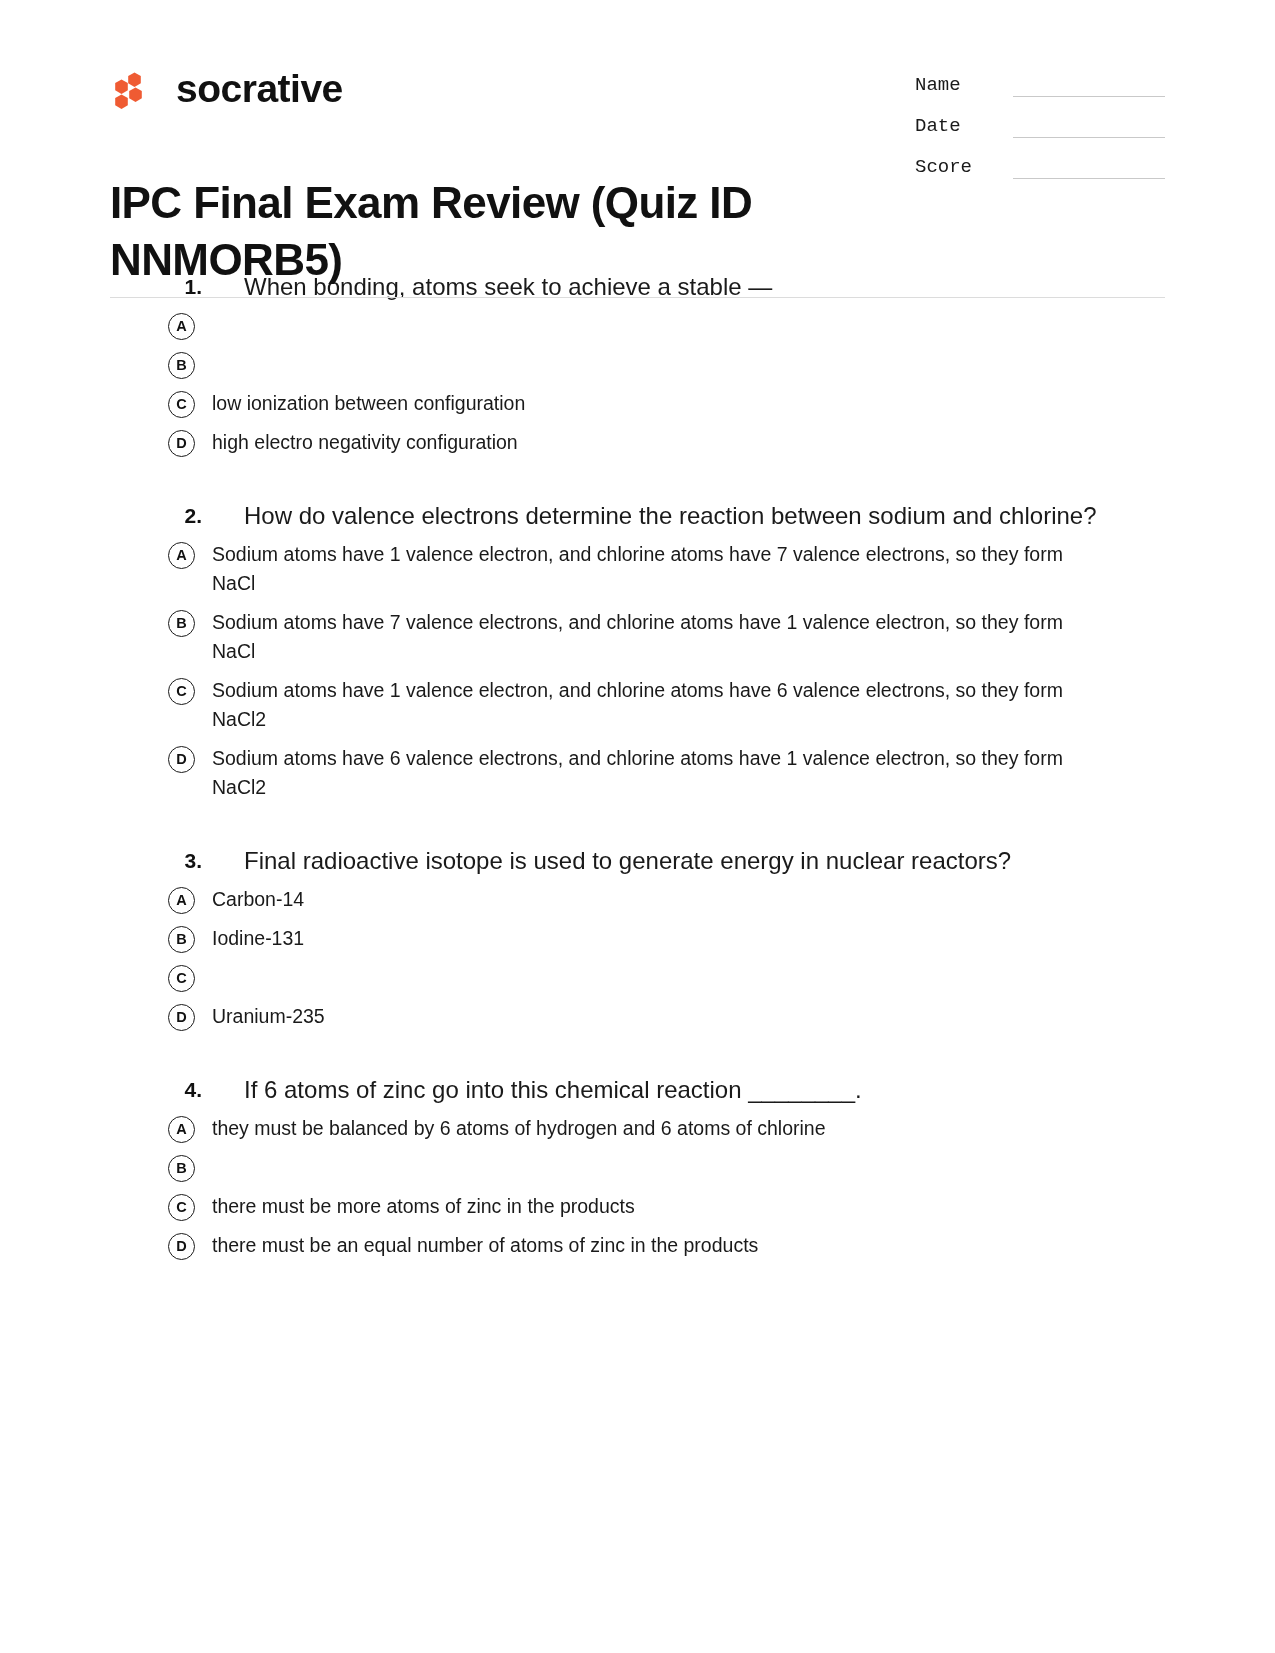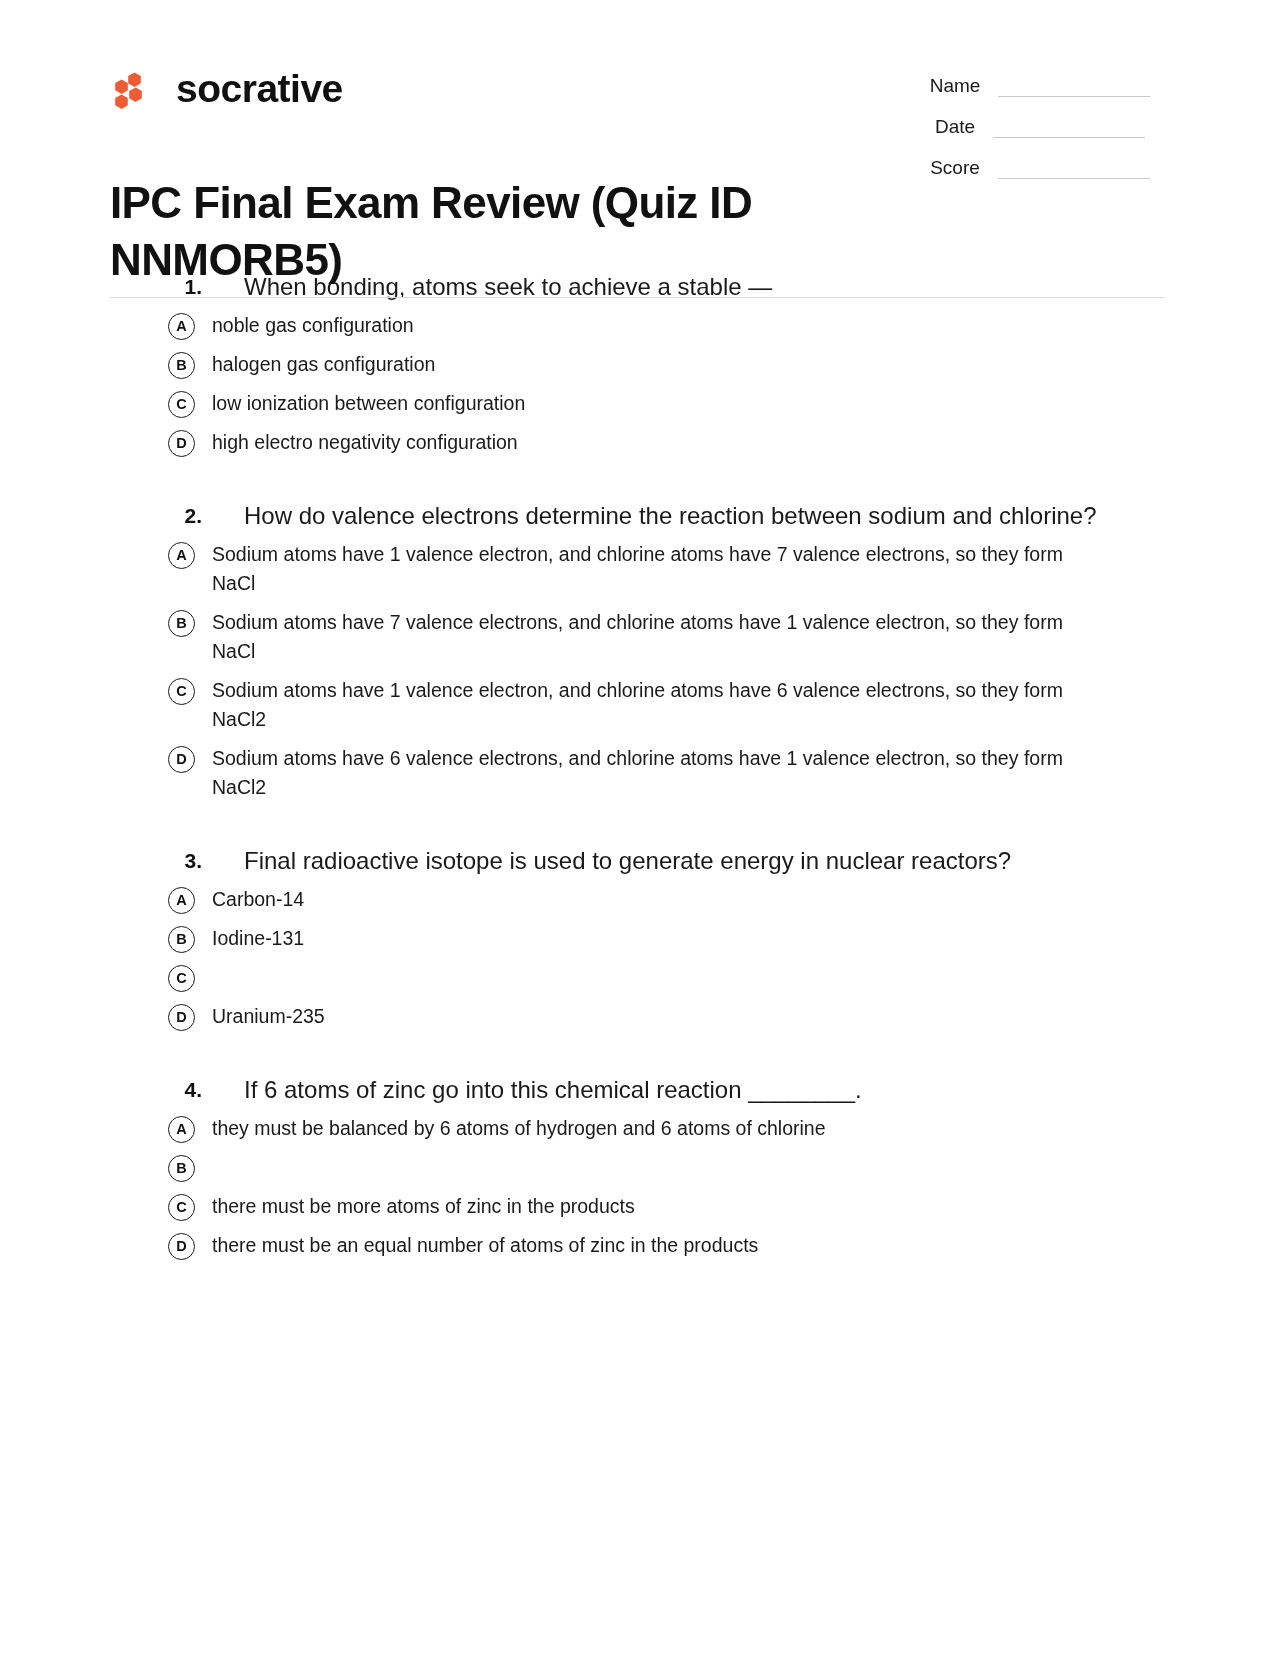--- a/index.html
+++ b/index.html
@@ -50,22 +50,23 @@
 
   .meta {
     position: absolute;
     right: 0;
     top: 68px;
     width: 250px;
   }
   .meta-row {
     display: flex;
     align-items: flex-end;
-    justify-content: center;
+    justify-content: space-between;
     height: 29px;
+    font-family: Liberation Mono, monospace;
   }
   .meta-row + .meta-row { margin-top: 12px; }
   .meta-label {
     font-size: 19px;
     color: #1a1a1a;
     line-height: 1;
     padding-bottom: 2px;
     white-space: nowrap;
   }
   .meta-line {
@@ -201,25 +202,23 @@
 
   <div class="questions">
 
     <div class="question-block">
       <div class="q-head">
         <span class="q-num">1.</span>
         <span class="q-text">When bonding, atoms seek to achieve a stable —</span>
       </div>
       <div class="option">
         <span class="opt-bubble">A</span>
-        <span class="opt-text">noble gas configuration</span>
-      </div>
-      <div class="option">
-        <span class="opt-bubble">B</span>
-        <span class="opt-text">halogen gas configuration</span>
+      </div>
+      <div class="option">
+        <span class="opt-bubble">B</span>
       </div>
       <div class="option">
         <span class="opt-bubble">C</span>
         <span class="opt-text">low ionization between configuration</span>
       </div>
       <div class="option">
         <span class="opt-bubble">D</span>
         <span class="opt-text">high electro negativity configuration</span>
       </div>
     </div>

